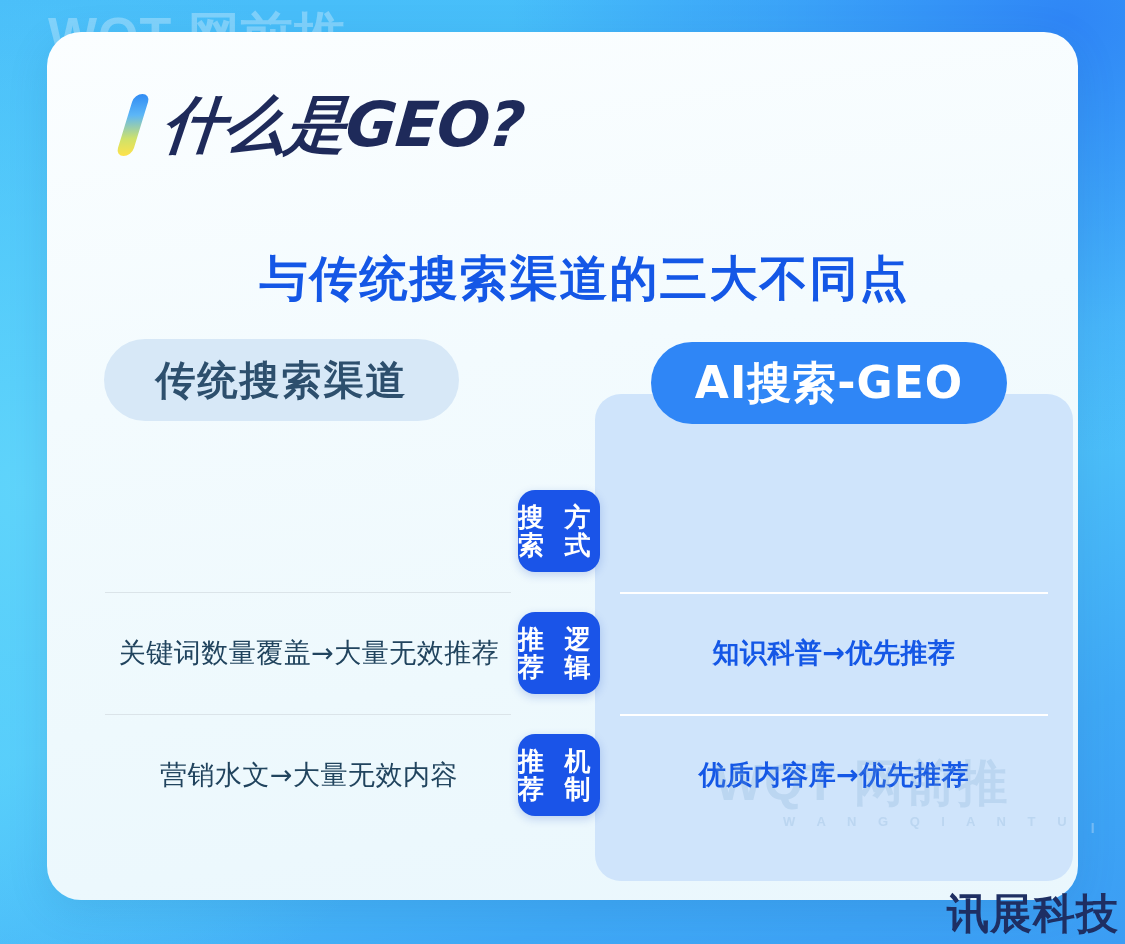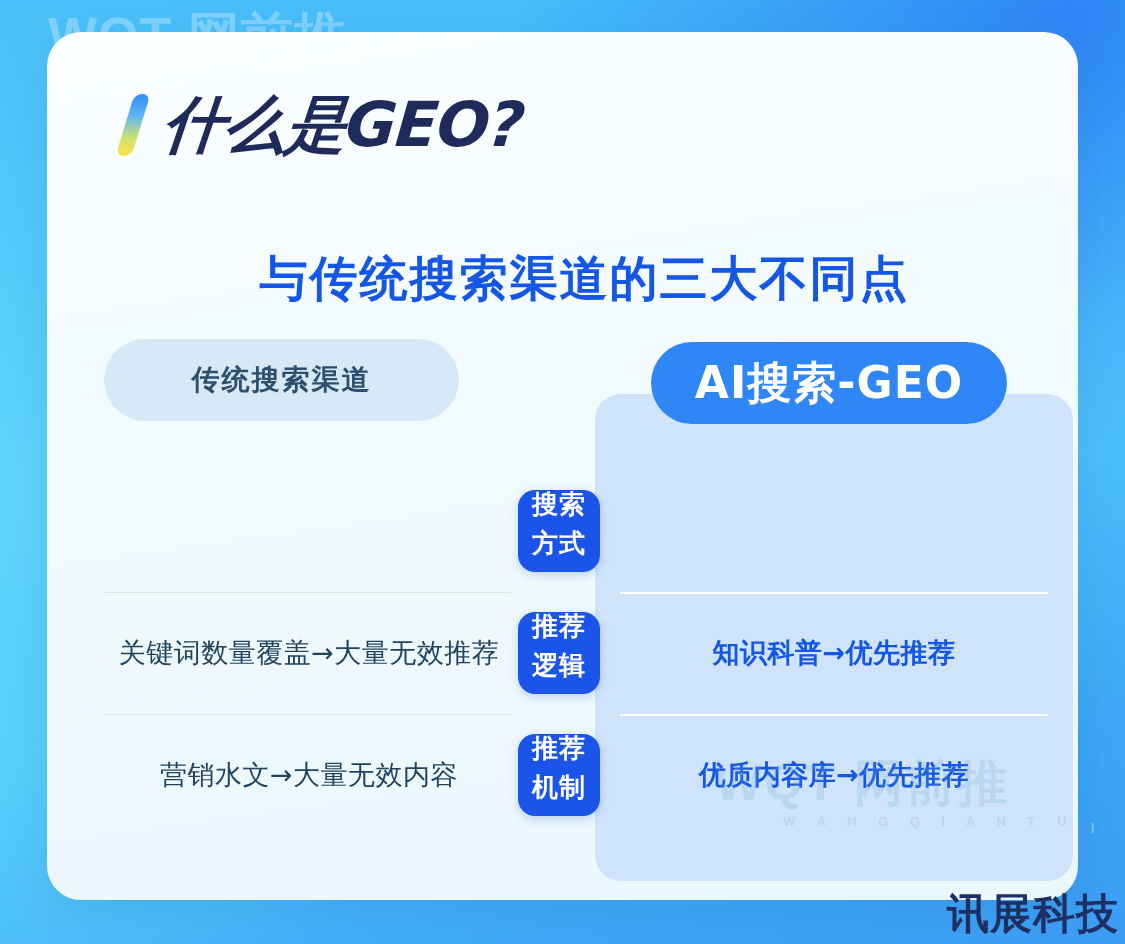--- a/index.html
+++ b/index.html
@@ -115,21 +115,21 @@
     position: absolute;
     left: 57px;
     top: 307px;
     width: 355px;
     height: 82px;
     border-radius: 41px;
     background: #d7e8f7;
     display: flex;
     align-items: center;
     justify-content: center;
-    font-size: 28px;
+    font-size: 40px;
     font-weight: 900;
     color: #2d4f6d;
     letter-spacing: 2px;
     font-family: "DejaVu Sans", "Liberation Sans", sans-serif;
   }
   #pill-right {
     position: absolute;
     left: 604px;
     top: 310px;
     width: 356px;
@@ -207,21 +207,21 @@
 
   
   .badge {
     position: absolute;
     left: 471px;
     width: 82px;
     height: 82px;
     border-radius: 17px;
     background: #1a54e8;
     display: flex;
-    flex-direction: column;
+    flex-direction: row;
     align-items: center;
     gap: 11px;
     z-index: 6;
     box-shadow: 0 3px 10px rgba(20,70,190,0.22);
   }
   .badge span {
     color: #ffffff;
     font-size: 26px;
     font-weight: 900;
     line-height: 1.08;

